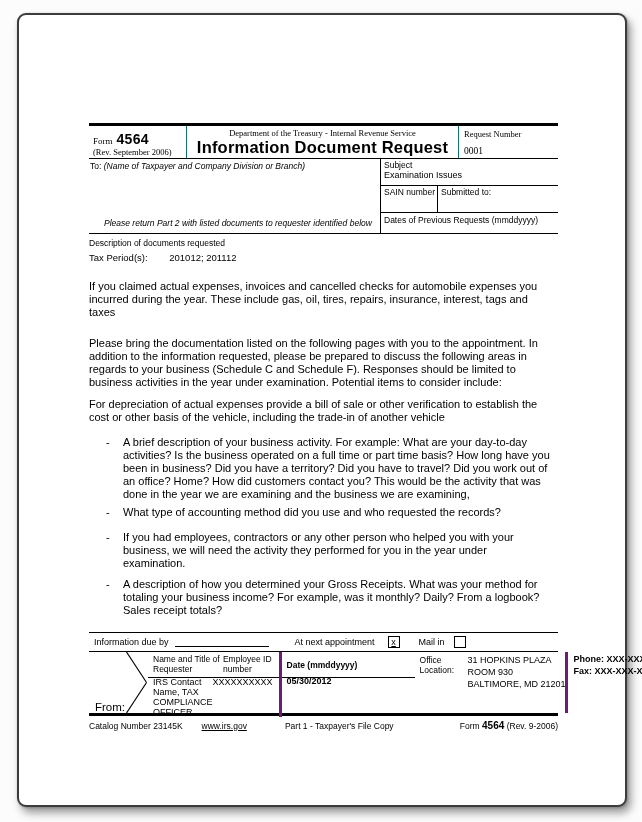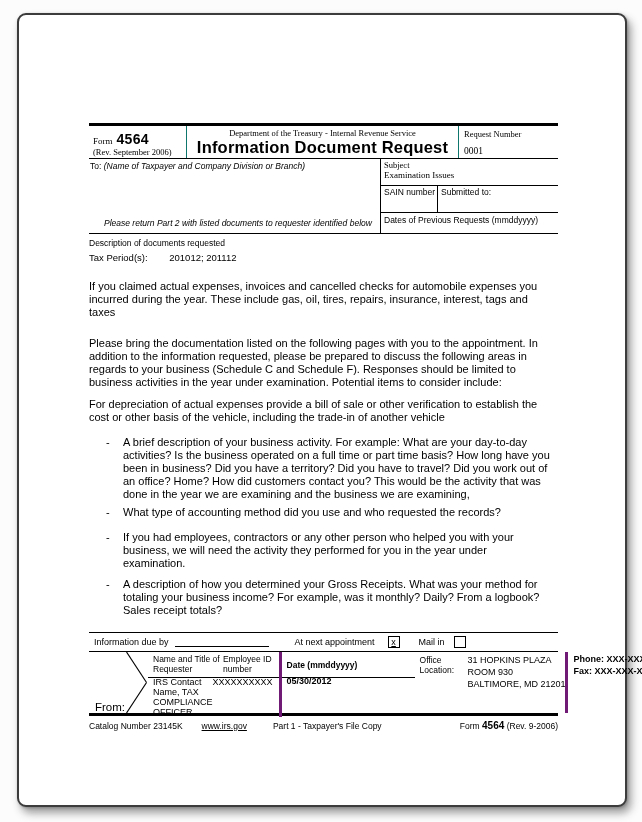--- a/index.html
+++ b/index.html
@@ -43,21 +43,21 @@
   .to-tbl {
     display:grid; grid-template-columns:291px 1fr;
     border-bottom:1.5px solid #000; height:75px;
   }
   .to-left { position:relative; padding:2px 2px 0 1px; }
   .to-line { font-size:8.5px; font-style:italic; }
   .to-word { font-style:normal; }
   .return-note { position:absolute; left:15px; bottom:5px; font-size:8.5px; font-style:italic; white-space:nowrap; }
   .to-right { border-left:1px solid #000; display:grid; grid-template-rows:27px 27px 1fr; }
   .cell-label { font-size:8.5px; }
-  .subject-cell { border-bottom:1px solid #000; padding:1px 0 0 3px; line-height:10px;font-family:Liberation Serif, serif; }
+  .subject-cell { border-bottom:1px solid #000; padding:1px 0 0 3px; line-height:10px; }
   .subject-value { font-size:9px; }
   .sain-row { border-bottom:1px solid #000; display:grid; grid-template-columns:56px 1fr; }
   .sain-cell { padding:1px 0 0 3px; }
   .submitted-cell { border-left:1px solid #000; padding:1px 0 0 3px; }
   .dates-cell { padding:2px 0 0 3px; }
 
   
   .desc-label { font-size:8.5px; margin-top:4px; }
   .tax-period { font-size:9.5px; margin-top:4px; }
   .tax-period-value { margin-left:19px; }
@@ -106,21 +106,21 @@
   .fa-row2 { display:flex; justify-content:space-between; font-size:9px; padding:3px 6px 0 5px; }
   .f-right { border-left:3px solid #701a75; padding:2px 0 0 5px;font-weight:bold; }
   .date-value { display:block; font-size:9px; margin-top:4px; }
   .fb-main { display:flex; padding:3px 0 0 5px; }
   .office-label { font-size:8.5px; width:46px; flex:none; }
   .office-address { font-size:9px; line-height:11.8px; margin-left:2px; white-space:pre; }
   .phone-fax { font-size:9px; line-height:12px; padding-top:1px; }
 
   .footer { display:flex; align-items:baseline; font-size:8.5px; margin-top:4px; }
   .f-website { margin-left:19px; text-decoration:underline; }
-  .f-part { margin-left:26px; }
+  .f-part { margin-left:38px; }
   .f-formref { margin-left:auto; }
   .f-formnum { font-weight:bold; font-size:10px; }
 </style>
 </head>
 <body>
 
 <div class="page">
   <div class="content">
 
     <div class="hdr">

